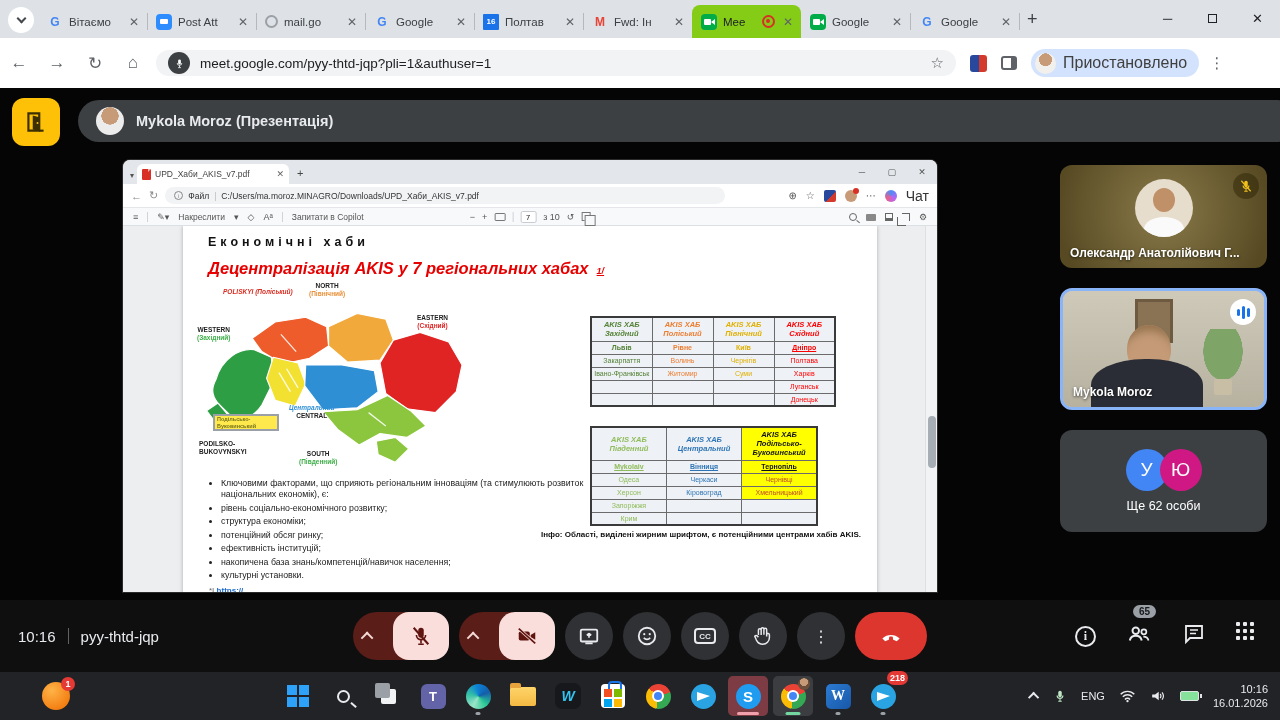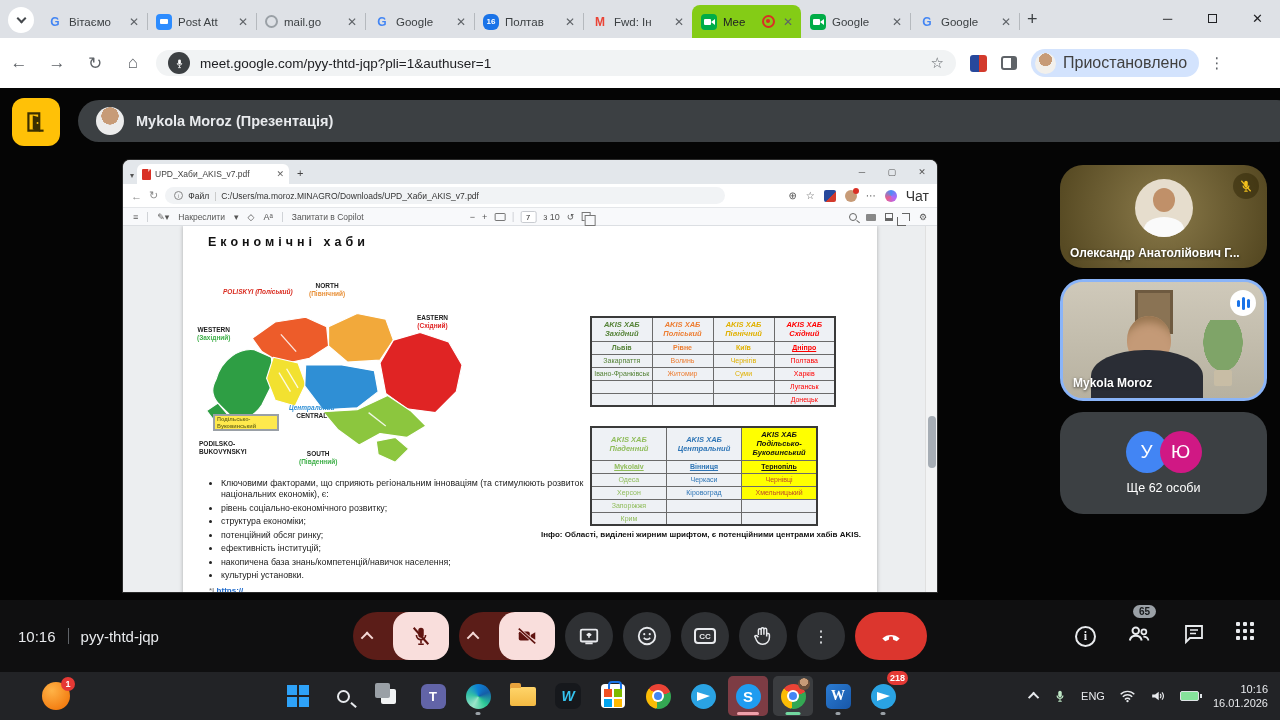--- a/index.html
+++ b/index.html
@@ -13,21 +13,21 @@
   .tab{width:109px;height:33px;display:flex;align-items:center;gap:6px;padding:0 6px 0 9px;border-radius:8px 8px 0 0;color:#3c4043;font-size:11.5px;position:relative}
   .tab .ttl{flex:1;overflow:hidden;white-space:nowrap;text-overflow:clip}
   .tab .x{font-size:12px;color:#5f6368;width:14px;text-align:center}
   .tab.active{background:#84cc16;color:#202124}
   .tab:not(.active)::after{content:"";position:absolute;right:-1px;top:8px;height:17px;width:1px;background:#b5b9be}
   .fav{width:16px;height:16px;flex:none;display:flex;align-items:center;justify-content:center;font-weight:bold;font-size:12px;border-radius:3px}
   .fav-g{color:#4285f4}
   .fav-zoom{background:#2d8cff;border-radius:4px}
   .fav-zoom::before{content:"";width:8px;height:5px;background:#fff;border-radius:1px}
   .fav-globe{border:2px solid #9aa0a6;border-radius:50%;width:13px;height:13px}
-  .fav-cal{background:#1a73e8;color:#fff;font-size:8px;border-radius:6px}
+  .fav-cal{background:#1a73e8;color:#fff;font-size:8px;border-radius:1px}
   .fav-gmail{color:#ea4335}
   .fav-meet{background:#00ac47;border-radius:4px;position:relative}
   .fav-meet::before{content:"";position:absolute;left:3px;top:5px;width:7px;height:6px;background:#fff;border-radius:1px}
   .fav-meet::after{content:"";position:absolute;right:2px;top:5px;border-left:4px solid #fff;border-top:3px solid transparent;border-bottom:3px solid transparent;transform:rotate(180deg)}
   .recdot{width:13px;height:13px;border:2.5px solid #d93025;border-radius:50%;position:relative;flex:none}
   .recdot::before{content:"";position:absolute;left:2px;top:2px;width:4px;height:4px;background:#d93025;border-radius:50%}
   .newtab{font-size:18px;color:#3c4043;margin:0 0 8px 8px}
   .wincontrols{margin-left:auto;display:flex;align-items:center;height:38px}
   .wc{width:45px;text-align:center;color:#202124;font-size:13px;line-height:38px}
   .wc .sq{display:inline-block;width:9px;height:9px;border:1.3px solid #202124}
@@ -129,21 +129,21 @@
   .note{position:absolute;left:358px;top:304px;width:330px;font-size:8px;font-weight:bold;color:#111}
   .bullets{position:absolute;left:38px;top:252px;width:368px}
   .bullets li{font-size:8.8px;color:#222;margin-bottom:2px;line-height:1.3}
   .footnote{position:absolute;left:26px;top:360px;font-size:8px;color:#666}
   .footnote a{color:#1a67c9;font-weight:bold}
   .vscroll{position:absolute;right:0;top:0;width:12px;height:366px;background:#f2f3f4;border-left:1px solid #e0e0e0}
   .vthumb{position:absolute;left:2px;top:190px;width:8px;height:52px;background:#a6adb5;border-radius:4px}
 
   
   .tiles{position:absolute;left:1060px;top:77px;width:207px}
-  .tile{position:relative;border-radius:23px;overflow:hidden;margin-bottom:11px}
+  .tile{position:relative;border-radius:12px;overflow:hidden;margin-bottom:20px}
   .tile .name{position:absolute;left:10px;bottom:8px;color:#fff;font-size:12px;font-weight:bold;text-shadow:0 1px 3px rgba(0,0,0,.7)}
   .tile1{height:103px;background:radial-gradient(circle at 50% 45%,#8a7a4a,#574a23 90%)}
   .pavatar{position:absolute;left:50%;top:14px;transform:translateX(-50%);width:58px;height:58px;border-radius:50%;background:#e6ddcd;overflow:hidden}
   .pavatar .head{position:absolute;left:50%;top:9px;transform:translateX(-50%);width:22px;height:24px;border-radius:50%;background:#c09069}
   .pavatar .body{position:absolute;left:50%;bottom:-4px;transform:translateX(-50%);width:40px;height:24px;border-radius:50% 50% 0 0;background:#fafafa}
   .micoff-badge{position:absolute;right:8px;top:8px;width:26px;height:26px;border-radius:50%;background:rgba(40,32,0,.45);display:flex;align-items:center;justify-content:center}
   .tile2{height:122px;border:3px solid #8ab4f8;background:#c9c2b2}
   .t2inner{position:absolute;inset:0;background:linear-gradient(180deg,#cfc9ba,#b7b1a0)}
   .frame{position:absolute;left:72px;top:8px;width:38px;height:44px;background:#8a7354;border:3px solid #6e5a40}
   .plant{position:absolute;right:18px;top:38px;width:46px;height:56px;background:radial-gradient(ellipse at 50% 40%,#7fa468 0 60%,transparent 61%)}
@@ -382,20 +382,21 @@
           <span class="prn"></span>
           <span class="sav"></span>
           <span class="exp"></span>
           <span>⚙</span>
         </div>
       </div>
 
       <div class="e-content slide">
         <div class="page">
           <div class="kicker">Економічні хаби</div>
+          <div class="stitle"><span>Децентралізація AKIS у 7 регіональних хабах</span><span class="sfx">1/</span></div>
 
           <div class="mapwrap">
             <svg width="286" height="196" viewBox="0 0 300 200">
               <g stroke="#fff" stroke-width="1.2" stroke-linejoin="round">
                 <path d="M20,95 C26,74 44,62 60,64 L78,72 L80,98 L68,122 C60,134 46,142 35,133 L22,120 C14,110 16,103 20,95 Z" fill="#2e9e44"></path>
                 <path d="M22,120 L10,128 L17,137 L33,133 Z" fill="#2e9e44"></path>
                 <path d="M58,52 L82,35 L114,30 L136,40 L138,60 L118,73 L90,79 L68,66 Z" fill="#ed5c2a"></path>
                 <path d="M138,40 L168,26 L198,32 L206,54 L192,75 L158,77 L138,60 Z" fill="#f2a93b"></path>
                 <path d="M80,72 L106,78 L114,100 L103,123 L82,117 L73,94 Z" fill="#f2e130"></path>
                 <path d="M114,80 L152,80 L186,86 L190,108 L168,125 L132,127 L113,102 Z" fill="#2f8fd5"></path>

